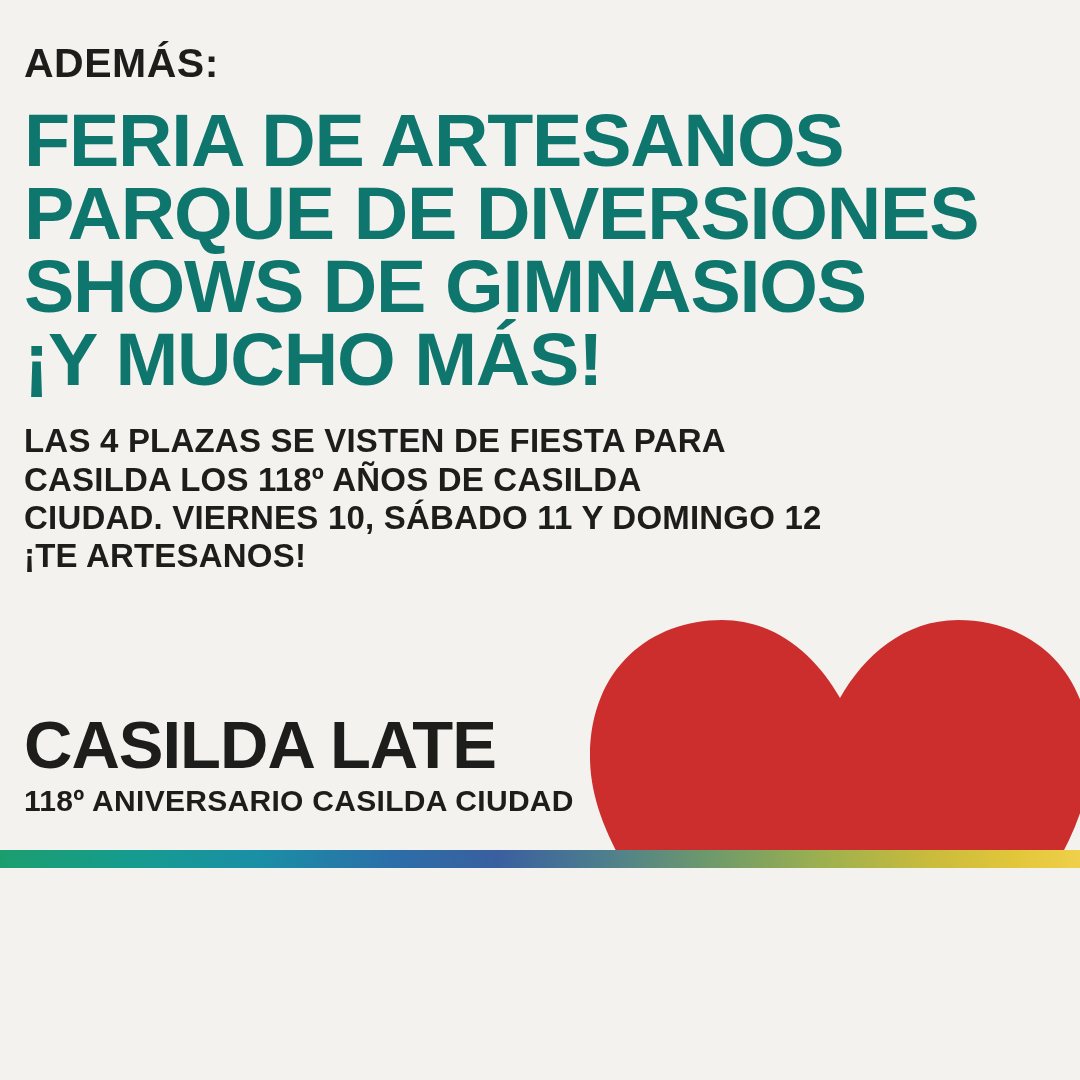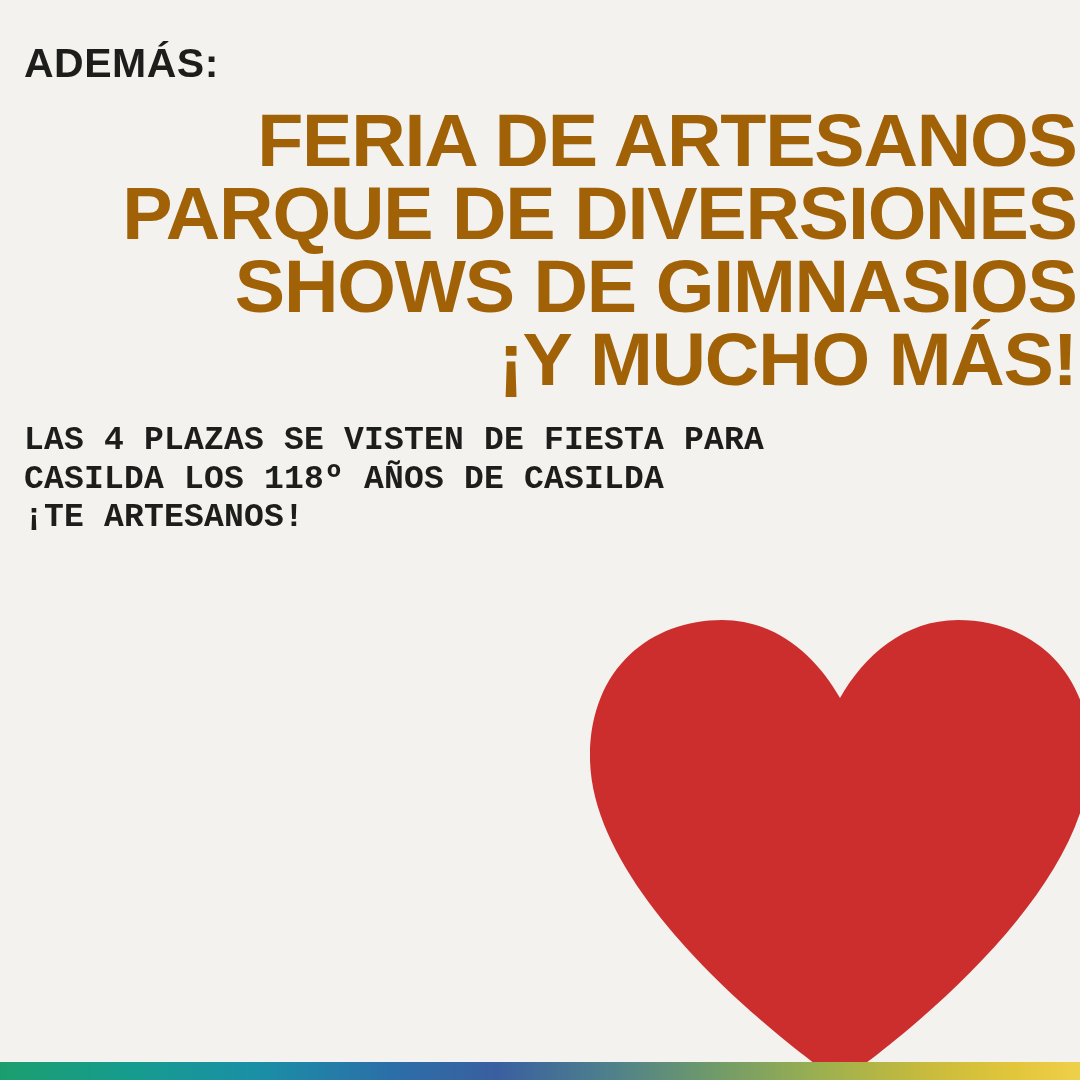--- a/index.html
+++ b/index.html
@@ -4,21 +4,21 @@
 <style>
   * { margin:0; padding:0; box-sizing:border-box; }
   html, body {
     width:1080px; height:1080px;
     background:#f3f2ee;
     font-family:"Liberation Sans", sans-serif;
     overflow:hidden;
   }
   .poster {
     position:relative;
-    width:1080px; height:1080px;
+    width:1080px; height:868px;
     background:#f3f2ee;
     overflow:hidden;
   }
 
   
   .heart-wrap {
     position:absolute;
     left:590px;
     top:612px;
     width:500px;
@@ -37,42 +37,40 @@
   }
   .eyebrow {
     font-size:41px;
     font-weight:700;
     letter-spacing:0.5px;
     color:#1d1d1b;
     line-height:1.05;
     margin-bottom:22px;
   }
   .headlines {
-    color:#a16207;
+    color:#0f766e;
     font-weight:900;
     letter-spacing:-1.2px;
-    text-align:right;
   }
   .headlines .hl {
     font-size:74px;
     line-height:0.92;
     white-space:nowrap;
     transform:scaleX(1.02);
     transform-origin:left center;
   }
   .headlines .hl + .hl { margin-top:5px; }
 
   .blurb {
     margin-top:28px;
     color:#1d1d1b;
     font-size:33px;
     font-weight:700;
     line-height:1.16;
     letter-spacing:0.2px;
-    font-family:Liberation Mono, monospace;
   }
   .blurb .ln { white-space:nowrap; }
 
   
   .brand {
     position:absolute;
     left:24px;
     bottom:52px;
     z-index:4;
   }
@@ -136,21 +134,26 @@
     <div class="headlines">
       <div class="hl">FERIA DE ARTESANOS</div>
       <div class="hl">PARQUE DE DIVERSIONES</div>
       <div class="hl">SHOWS DE GIMNASIOS</div>
       <div class="hl">¡Y MUCHO MÁS!</div>
     </div>
 
     <div class="blurb">
       <div class="ln">LAS 4 PLAZAS SE VISTEN DE FIESTA PARA</div>
       <div class="ln">CASILDA LOS 118º AÑOS DE CASILDA</div>
+      <div class="ln">CIUDAD. VIERNES 10, SÁBADO 11 Y DOMINGO 12</div>
       <div class="ln">¡TE ARTESANOS!</div>
     </div>
 
   </div>
 
+  <div class="brand">
+    <div class="brand-title">CASILDA LATE</div>
+    <div class="brand-sub">118º ANIVERSARIO CASILDA CIUDAD</div>
+  </div>
 
   <div class="bottom-bar"></div>
 
 </div>
 
 </body></html>

